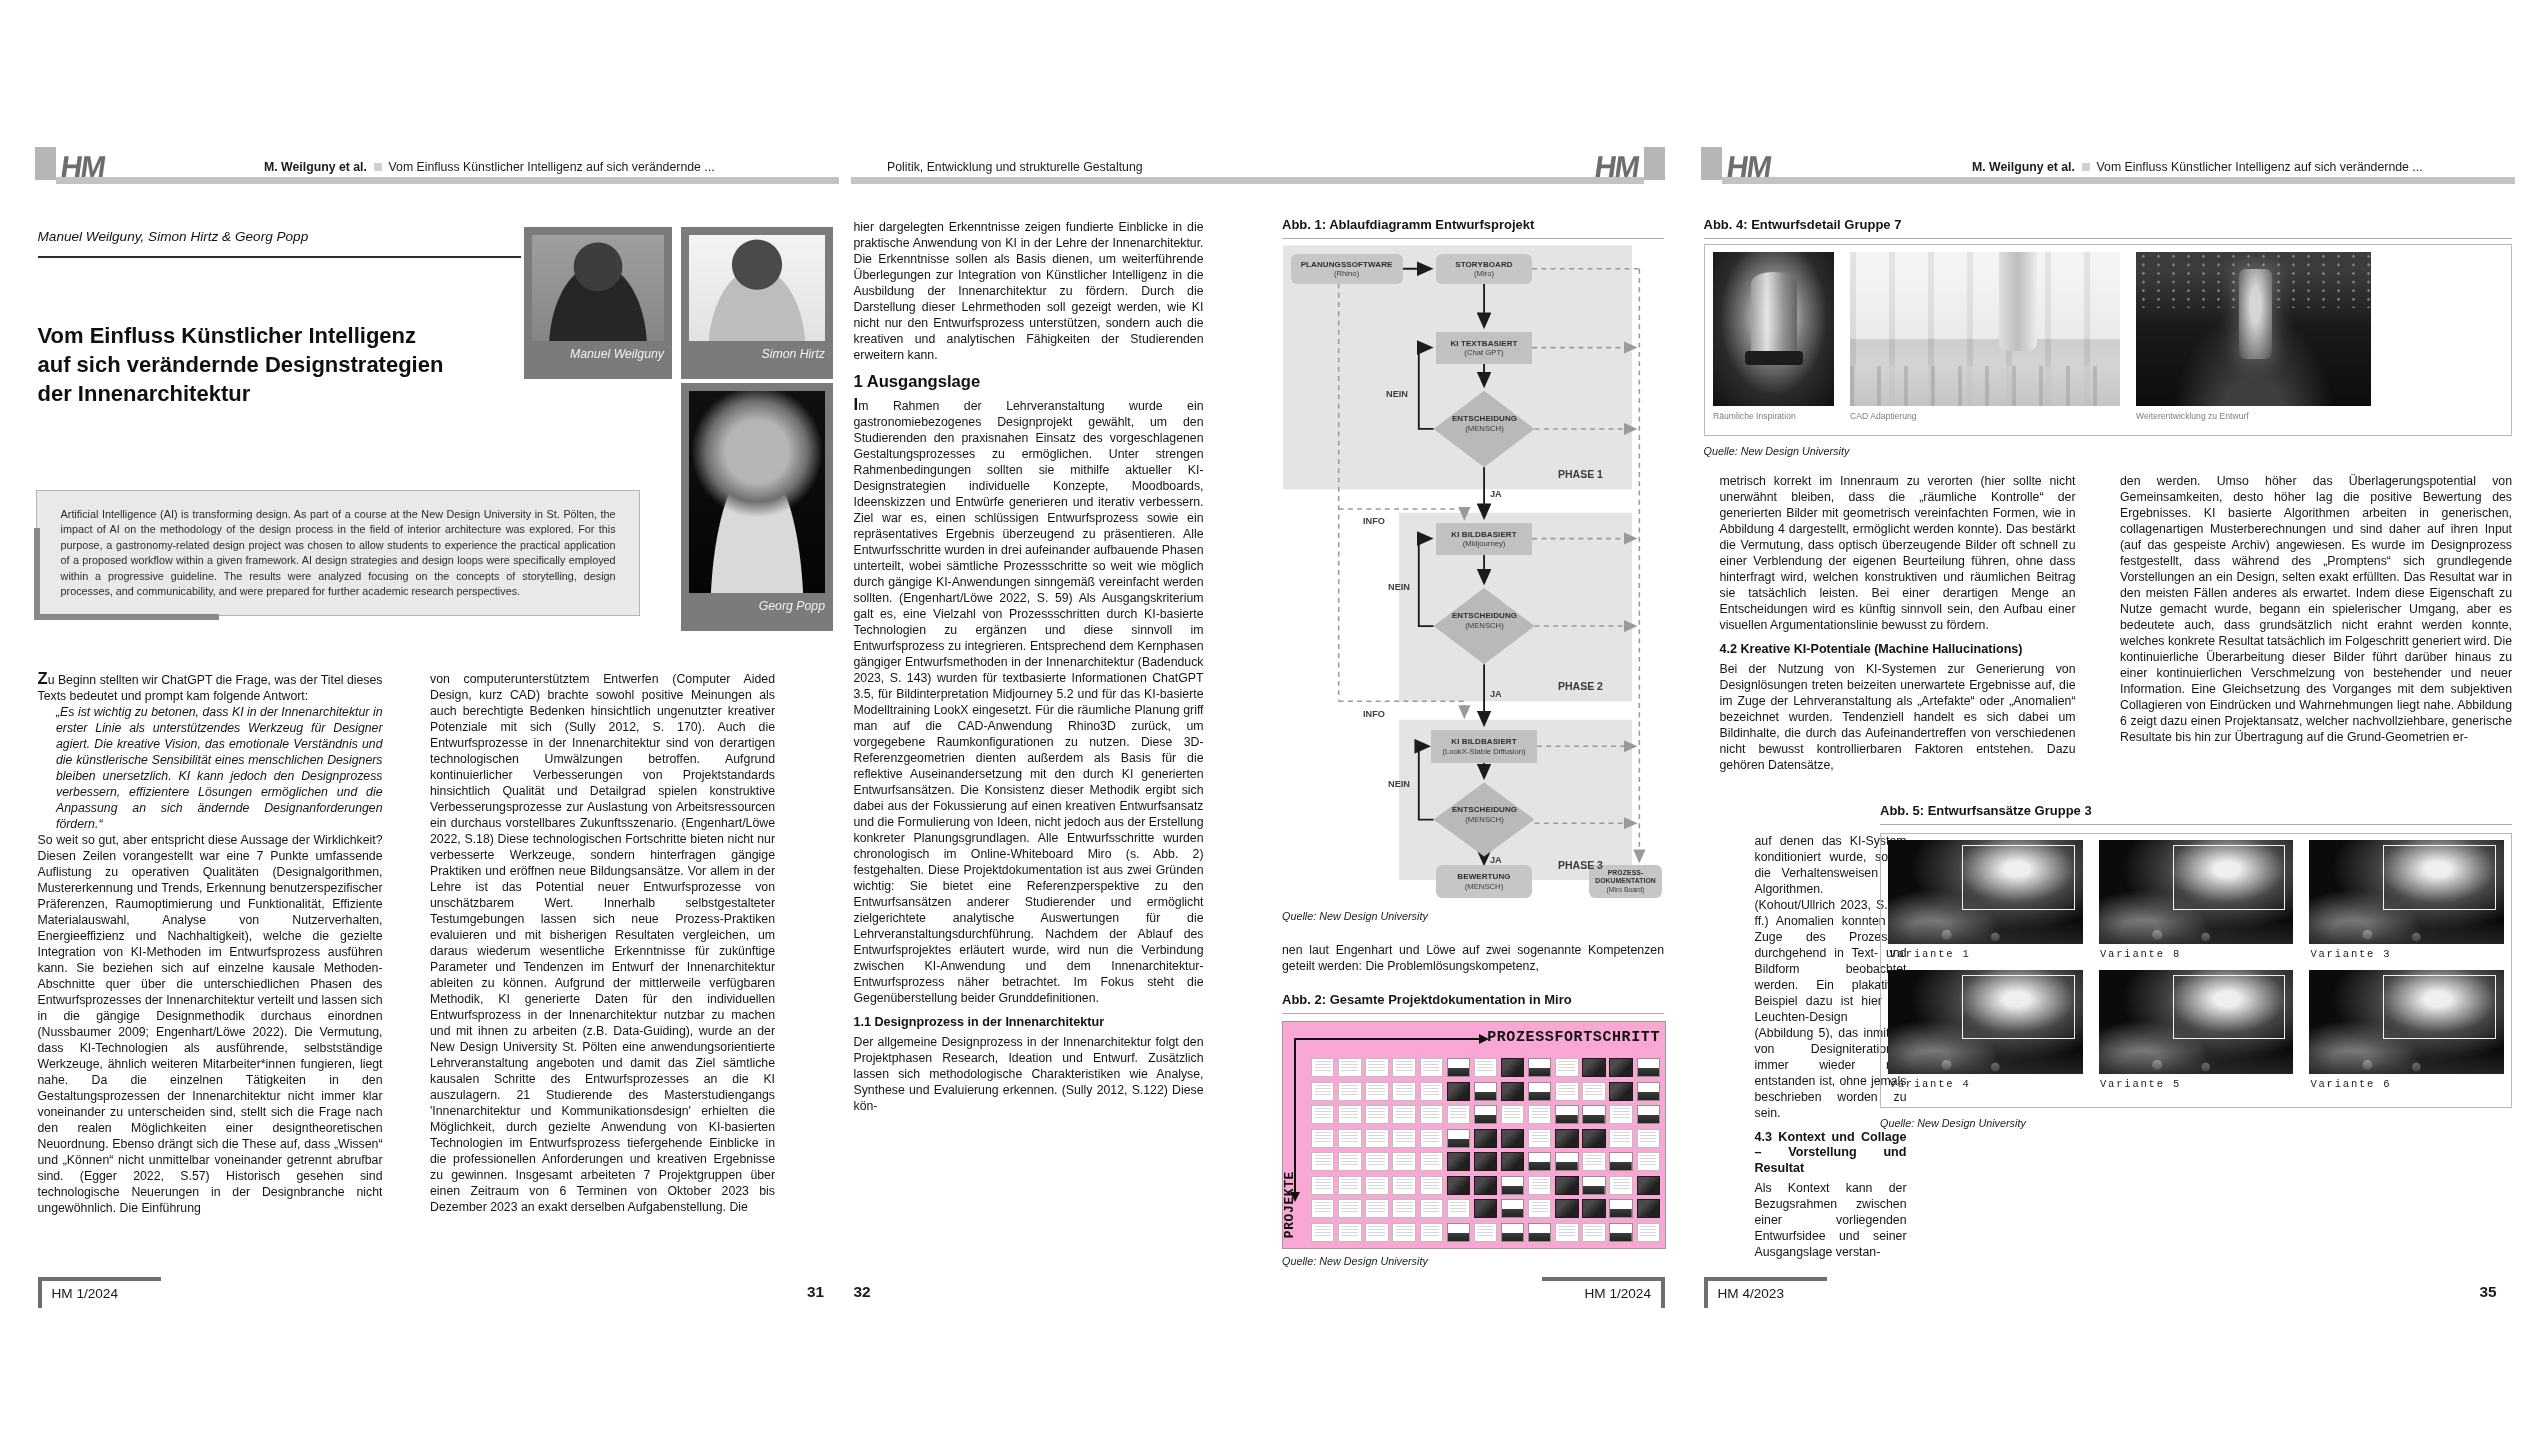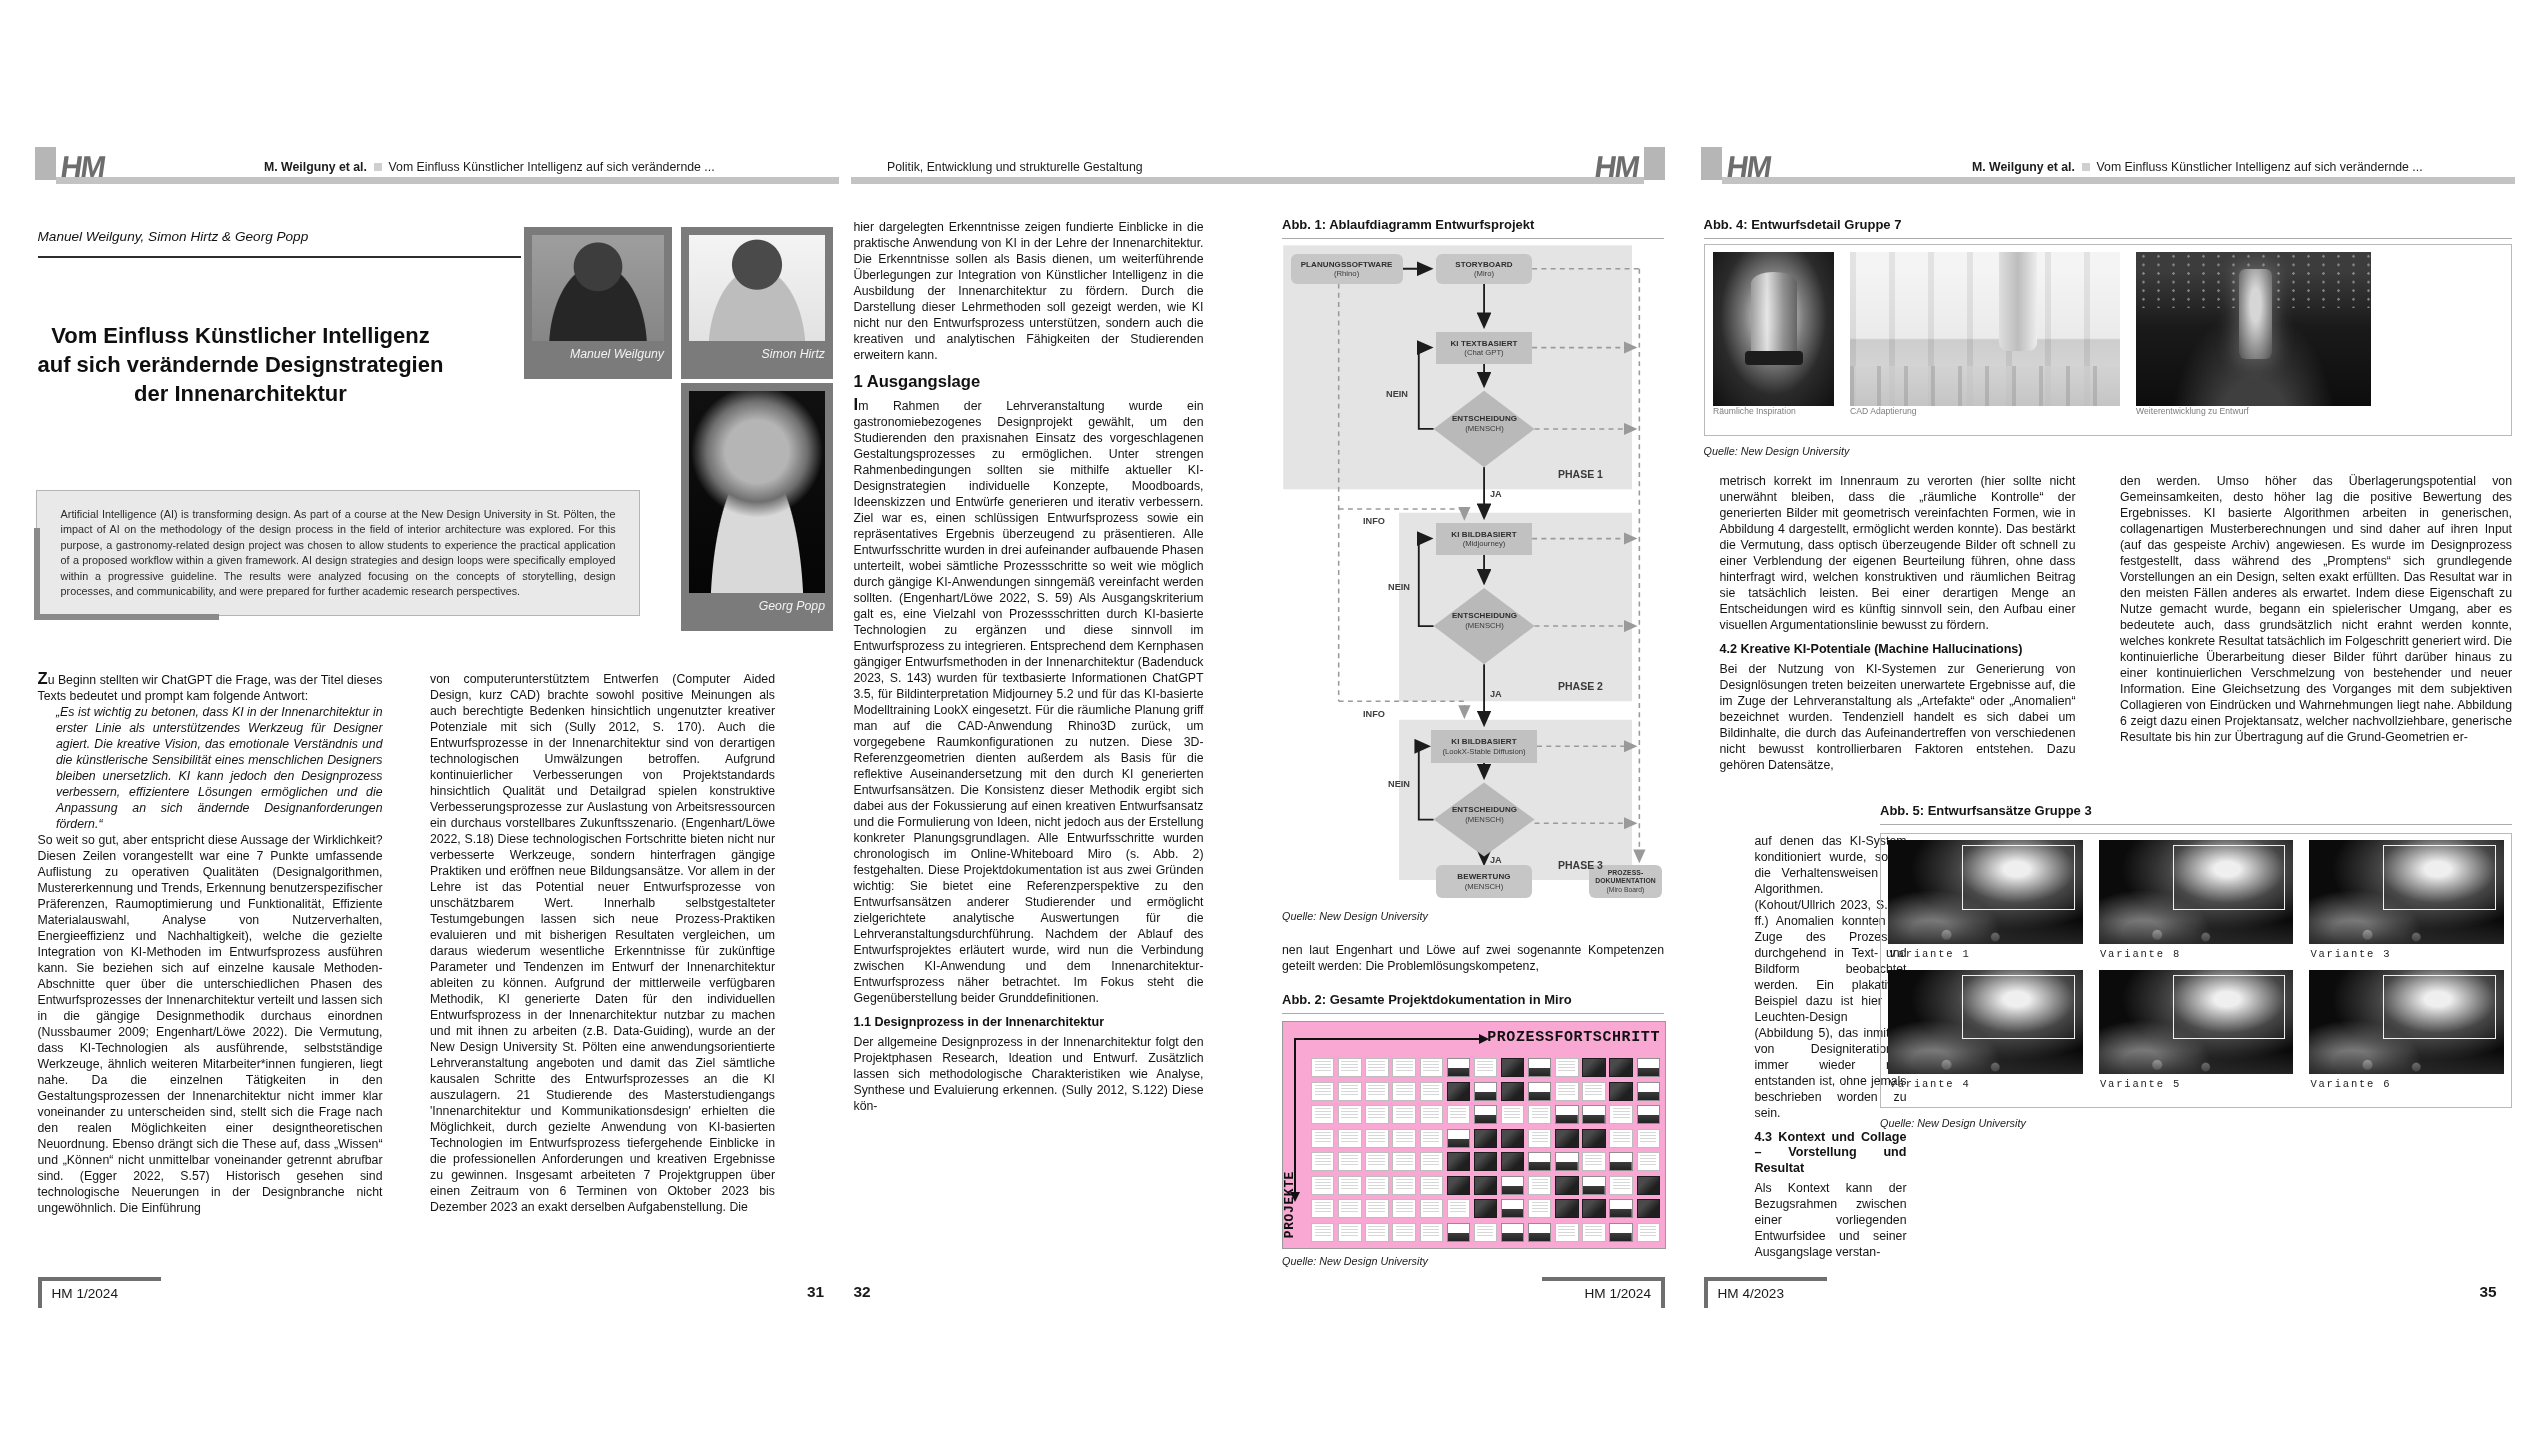--- a/index.html
+++ b/index.html
@@ -28,21 +28,21 @@
   .bt{font-size:12.3px;line-height:16px;text-align:justify;color:#141414;hyphens:auto;}
   .bt p{margin:0 0 0 0;}
   .quote{font-style:italic;margin-left:18.5px !important;}
   .dropcap::first-letter{font-weight:700;font-size:16.6px;}
   .h-big{font-size:16.6px;font-weight:700;margin:10px 0 6.2px 0;line-height:1.1;color:#111;}
   .h-sub{font-size:12.6px;font-weight:700;margin:8.6px 0 3.7px 0;line-height:1.25;color:#111;}
 
   
   .authors-line{position:absolute;top:229px;left:2.5px;font-size:13.6px;font-style:italic;color:#111;}
   .author-rule{position:absolute;top:256px;left:2.5px;width:483px;height:1.8px;background:#2c2c2c;}
-  .arttitle{position:absolute;top:321px;left:2.5px;font-size:22px;font-weight:700;line-height:29px;color:#0f0f0f;text-align:center;}
+  .arttitle{position:absolute;top:321px;left:2.5px;font-size:22px;font-weight:700;line-height:29px;color:#0f0f0f;}
   .abstract{position:absolute;left:1.2px;top:490px;width:555px;background:#e9e9e9;border:0.6px solid #b4b4b4;padding:16px 23.4px;}
   .abstract .atext{font-size:10.8px;line-height:15.4px;text-align:justify;color:#2b2b2b;}
   .absL{position:absolute;left:-3.7px;bottom:-4.3px;width:179px;height:86px;border-left:6.2px solid #8a8a8a;border-bottom:6.2px solid #8a8a8a;pointer-events:none;}
   .photo{position:absolute;background:#7b7b7b;padding:8px;box-sizing:border-box;}
   .photo .ph{width:100%;height:calc(100% - 30px);}
   .photo .pl{margin-top:5.5px;text-align:right;font-style:italic;font-size:12.3px;color:#f3f3f3;}
   .ph-a{background:radial-gradient(circle at 50% 30%,#3d3d3d 0 24%,rgba(0,0,0,0) 25%),radial-gradient(ellipse at 50% 108%,#262626 0 52%,rgba(0,0,0,0) 53%),linear-gradient(#9e9e9e,#868686);}
   .ph-b{background:radial-gradient(circle at 50% 28%,#4a4a4a 0 24%,rgba(0,0,0,0) 25%),radial-gradient(ellipse at 50% 110%,#bdbdbd 0 50%,rgba(0,0,0,0) 51%),linear-gradient(#f4f4f4,#e2e2e2);}
   .ph-c{background:radial-gradient(circle at 50% 30%,#b5b5b5 0 20%,#6f6f6f 32%,rgba(0,0,0,0) 42%),radial-gradient(ellipse at 50% 112%,#d9d9d9 0 48%,rgba(0,0,0,0) 49%),linear-gradient(#101010,#050505);}
 
@@ -71,21 +71,21 @@
   .f2arr-d{position:absolute;left:6.8px;top:170px;width:0;height:0;border-top:10px solid #111;border-left:5px solid transparent;border-right:5px solid transparent;}
   .f2ylab{position:absolute;left:-0.6px;bottom:10px;font-family:"Liberation Mono",monospace;font-weight:700;font-size:13px;letter-spacing:0.6px;color:#111;writing-mode:vertical-rl;transform:rotate(180deg);}
   .f2grid{position:absolute;left:28px;top:36px;right:5px;bottom:6.2px;display:grid;grid-template-columns:repeat(13,1fr);grid-template-rows:repeat(8,1fr);gap:4.3px 3.7px;}
   .tmb{background-color:#fff;border:0.6px solid #bdbdbd;background-image:repeating-linear-gradient(180deg,#d7d7d7 0 0.6px,rgba(0,0,0,0) 0.6px 3.1px);background-size:78% 68%;background-position:50% 40%;background-repeat:no-repeat;}
   .tmb.dk{background-color:#2e2e2e;border-color:#1c1c1c;background-image:linear-gradient(135deg,#4a4a4a 0 30%,#1f1f1f 70%);background-size:100% 100%;}
   .tmb.hf{background-color:#fff;background-image:linear-gradient(#3c3c3c,#232323);background-size:100% 48%;background-position:50% 100%;background-repeat:no-repeat;border-color:#8f8f8f;}
 
   
   .f4{position:absolute;left:2.5px;top:244px;width:808px;height:192px;border:0.6px solid #b9b9b9;box-sizing:border-box;padding:7.4px 8.6px;}
   .f4row{display:flex;gap:16px;align-items:flex-start;}
-  .f4cell .cap4{font-size:8.6px;color:#7d7d7d;}
+  .f4cell .cap4{margin-top:5px;font-size:8.6px;color:#7d7d7d;}
   .f4img{height:154px;position:relative;overflow:hidden;}
   .f4i1{width:121px;background:radial-gradient(ellipse at 50% 42%,#ececec 0 9%,#bcbcbc 20%,#7a7a7a 36%,#2b2b2b 62%,#101010 100%);}
   .f4i1::before{content:"";position:absolute;left:31%;top:13%;width:38%;height:52%;border-radius:50% 50% 2.5px 2.5px/14% 14% 1.8px 1.8px;background:linear-gradient(90deg,#9d9d9d,#e6e6e6 35%,#8e8e8e 70%,#5f5f5f);opacity:.9;}
   .f4i1::after{content:"";position:absolute;left:26%;top:64%;width:48%;height:9%;background:#1c1c1c;border-radius:3.7px;}
   .f4i2{width:270px;background:linear-gradient(180deg,#fbfbfb 0 10%,#f1f1f1 56%,#d3d3d3 57%,#e4e4e4 100%),repeating-linear-gradient(90deg,#e6e6e6 0 6.2px,#f8f8f8 6.2px 39px);background-blend-mode:multiply;}
   .f4i2::before{content:"";position:absolute;left:55%;top:0;width:38px;height:64%;background:linear-gradient(90deg,#dedede,#bdbdbd 50%,#ededed);border-radius:0 0 8.6px 8.6px;}
   .f4i2::after{content:"";position:absolute;left:0;bottom:0;width:100%;height:26%;background:repeating-linear-gradient(90deg,rgba(150,150,150,.45) 0 3.7px,rgba(0,0,0,0) 3.7px 27px),linear-gradient(rgba(210,210,210,.6),rgba(190,190,190,.8));}
   .f4i3{width:235px;background:radial-gradient(ellipse at 50% 120%,#3f3f3f 0 22%,rgba(0,0,0,0) 50%),linear-gradient(180deg,#3c3c3c 0 12%,#1a1a1a 48%,#0d0d0d 100%);}
   .f4i3::before{content:"";position:absolute;left:0;top:0;width:100%;height:36%;background-image:radial-gradient(circle,#979797 1px,rgba(0,0,0,0) 1.5px);background-size:15px 8.6px;opacity:.8;}
   .f4i3::after{content:"";position:absolute;left:44%;top:11%;width:14%;height:58%;border-radius:6.2px;background:radial-gradient(ellipse at 50% 40%,#d6d6d6 0 22%,#9a9a9a 55%,#4e4e4e 100%);box-shadow:0 0 18.5px 5px rgba(220,220,220,.25);}

